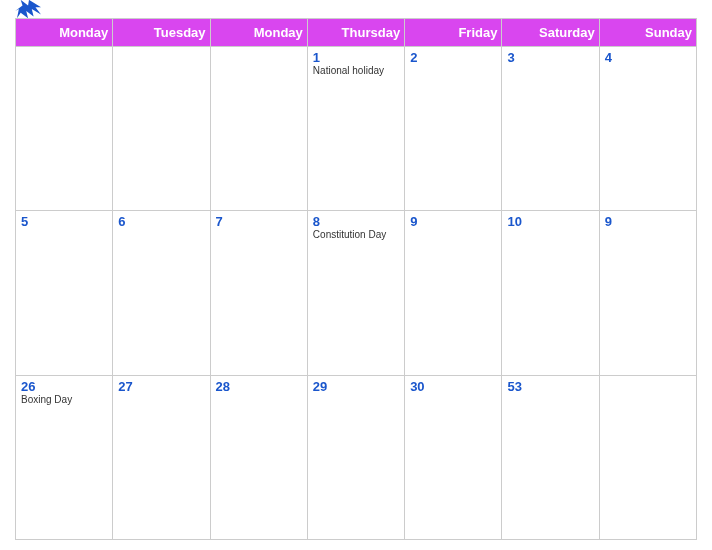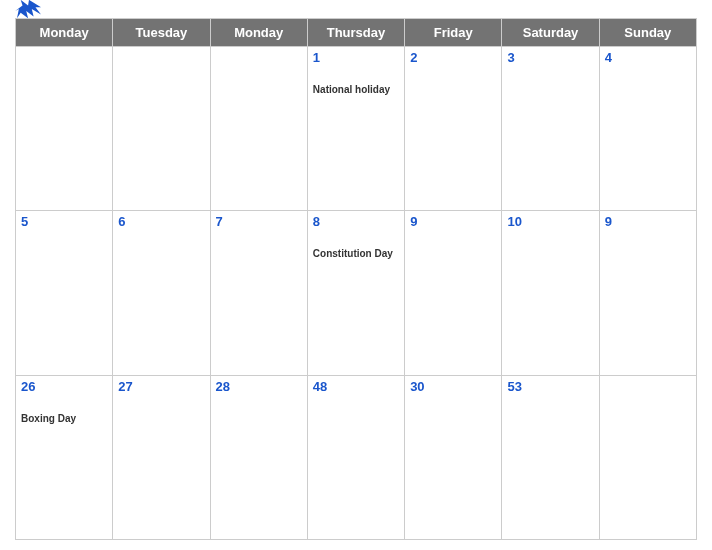--- a/index.html
+++ b/index.html
@@ -52,23 +52,23 @@
       color: #333;
       top: 50%;
       transform: translateY(-50%);
     }
     .calendar {
       width: 100%;
       flex: 1;
       border-collapse: collapse;
     }
     .calendar th {
-      background-color: #737373;
+      background-color: #d946ef;
       color: white;
-      text-align: center;
+      text-align: right;
       padding: 6px 4px;
       font-size: 13px;
       font-weight: bold;
       border: 1px solid #ccc;
     }
     .calendar td {
       border: 1px solid #ccc;
       vertical-align: top;
       padding: 3px 5px;
       width: calc(100% / 7);
@@ -76,23 +76,22 @@
     }
     .day-number {
       font-size: 13px;
       font-weight: bold;
       color: #1a56cc;
       display: block;
     }
     .holiday-name {
       font-size: 10px;
       color: #333;
-      margin-top: 19px;
+      margin-top: 0;
       display: block;
-      font-weight: bold;
     }
     .empty-cell {
       background: #fff;
     }
   </style>
 </head>
 <body>
 
 <div class="header-area">
   <div class="logo">
@@ -168,21 +167,21 @@
           <span class="day-number">26</span>
           <span class="holiday-name">Boxing Day</span>
         </td>
         <td>
           <span class="day-number">27</span>
         </td>
         <td>
           <span class="day-number">28</span>
         </td>
         <td>
-          <span class="day-number">48</span>
+          <span class="day-number">29</span>
         </td>
         <td>
           <span class="day-number">30</span>
         </td>
         <td>
           <span class="day-number">53</span>
         </td>
         <td class="empty-cell"></td>
       </tr>
     </tbody>

